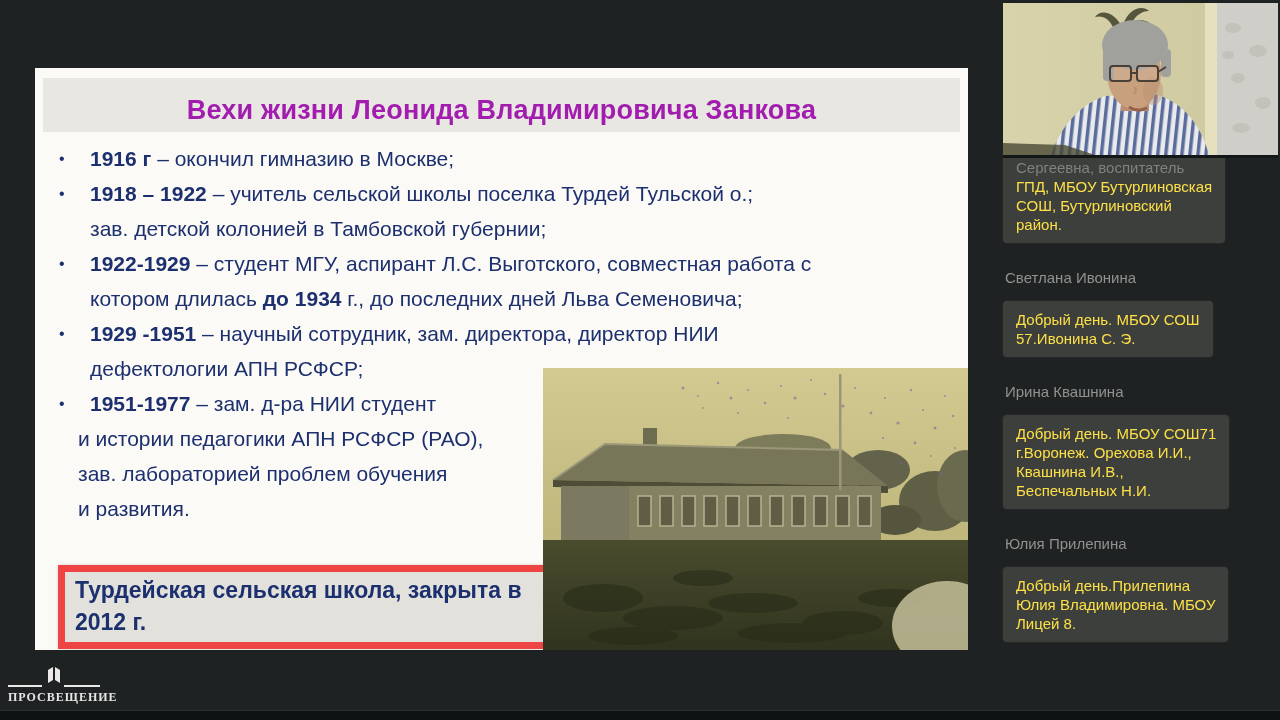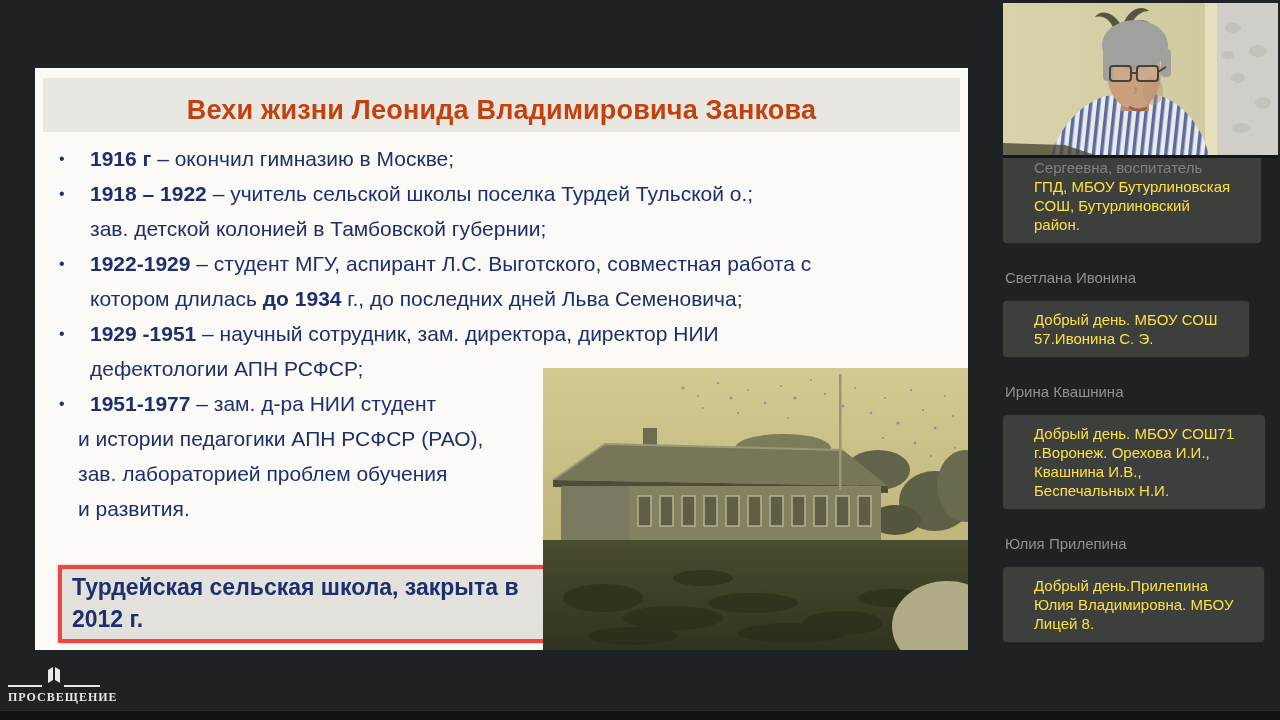--- a/index.html
+++ b/index.html
@@ -3,42 +3,42 @@
 <meta charset="utf-8">
 <style>
   html,body{margin:0;padding:0;background:#101313;}
   #screen{position:relative;width:1280px;height:720px;background:#1f2222;overflow:hidden;
           font-family:"Liberation Sans",sans-serif;}
 
   
   #slide{position:absolute;left:35px;top:68px;width:933px;height:582px;background:#fbfaf6;}
   #slide-title-bar{position:absolute;left:8px;top:10px;width:917px;height:54px;background:#e8e7e2;
       display:flex;align-items:center;justify-content:center;}
-  #slide-title-bar .t{font-size:27px;font-weight:700;color:#c2410c;letter-spacing:.2px;margin-top:11px;}
+  #slide-title-bar .t{font-size:27px;font-weight:700;color:#a21caf;letter-spacing:.2px;margin-top:11px;}
   #slide-lines{position:absolute;left:12px;top:73px;width:905px;color:#1c2f6e;font-size:21px;}
   .slide-line{position:relative;line-height:35px;padding-left:43px;white-space:nowrap;}
   .slide-line.indent2{padding-left:31px;}
   .slide-line .bullet{position:absolute;left:12px;top:0;font-size:16px;line-height:35px;}
   .slide-line .b{font-weight:700;}
 
   #caption-box{position:absolute;left:23px;top:497px;width:472px;height:66px;background:#e2e1dc;
-      border:4px solid #ef4444;box-shadow:0 0 3px rgba(0,0,0,.18);padding:2px 10px;box-sizing:content-box;}
+      border:7px solid #ef4444;box-shadow:0 0 3px rgba(0,0,0,.18);padding:2px 10px;box-sizing:content-box;}
   #caption-box .cap{display:block;font-size:23px;font-weight:700;color:#1c2f6e;line-height:32px;}
 
   #school-photo{position:absolute;left:508px;top:300px;width:425px;height:282px;}
 
   
   #webcam{position:absolute;left:1003px;top:3px;width:275px;height:155px;z-index:5;
       background:#141717;}
   #webcam svg{display:block;}
 
   
   #chat{position:absolute;left:1003px;top:149px;width:250px;z-index:1;}
   .chat-sender{color:#8f928e;font-size:15px;margin:26px 2px 15px 2px;}
-  .chat-bubble{background:#3c3f3c;border-radius:4px;padding:9px 31px;width:fit-content;max-width:232px;
+  .chat-bubble{background:#3c3f3c;border-radius:4px;padding:9px 13px;width:fit-content;max-width:232px;
       box-shadow:0 0 0 1px rgba(255,255,255,.03);}
   .chat-bubble .ln{color:#fde047;font-size:15px;line-height:19px;white-space:nowrap;}
   .chat-bubble .ln.dim{color:#7f827f;}
 
   
   #footer-strip{position:absolute;left:0;top:710px;width:1280px;height:10px;background:#0f1212;
       border-top:1px solid #2a2e2d;}
   #logo{position:absolute;left:8px;top:664px;width:92px;height:44px;}
   #logo .book{position:absolute;left:39px;top:2px;}
   #logo .rule{position:absolute;top:21px;height:2px;background:#e9e9e7;}

